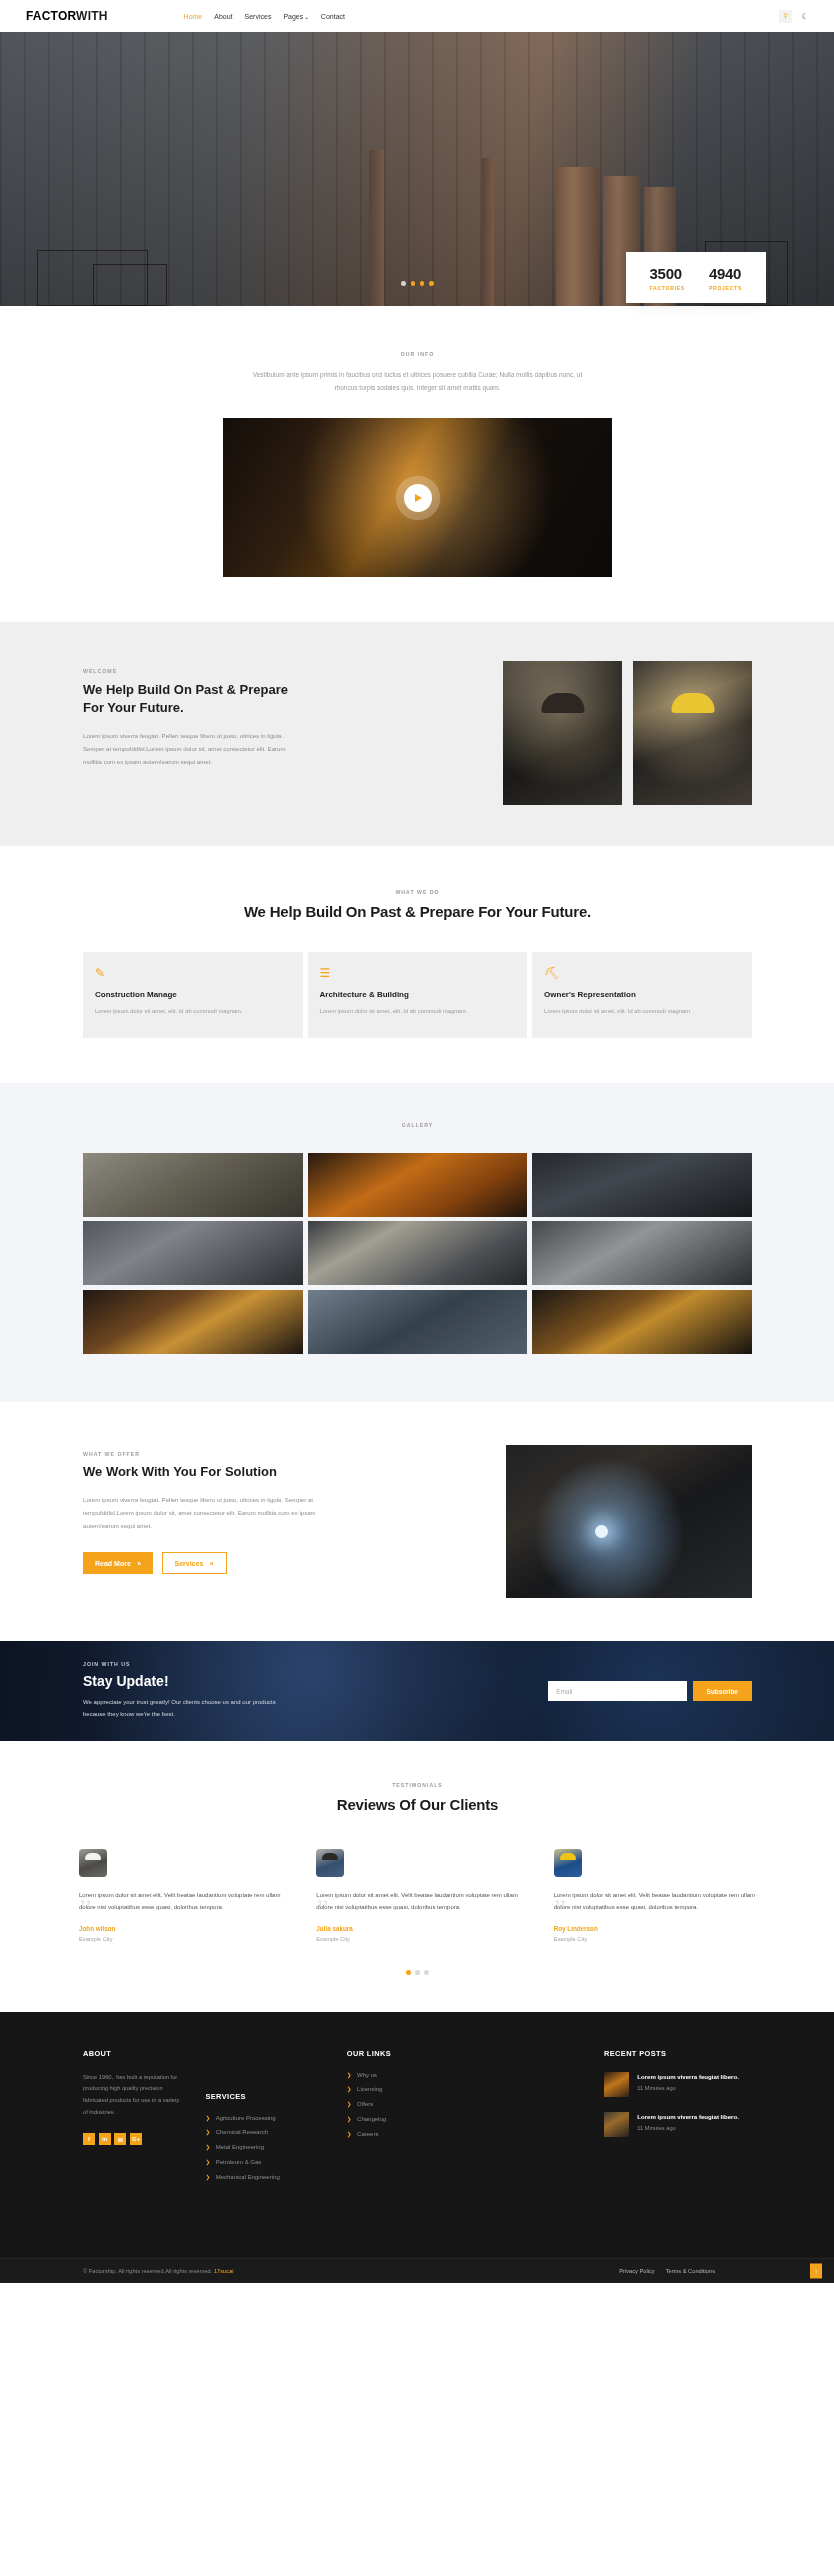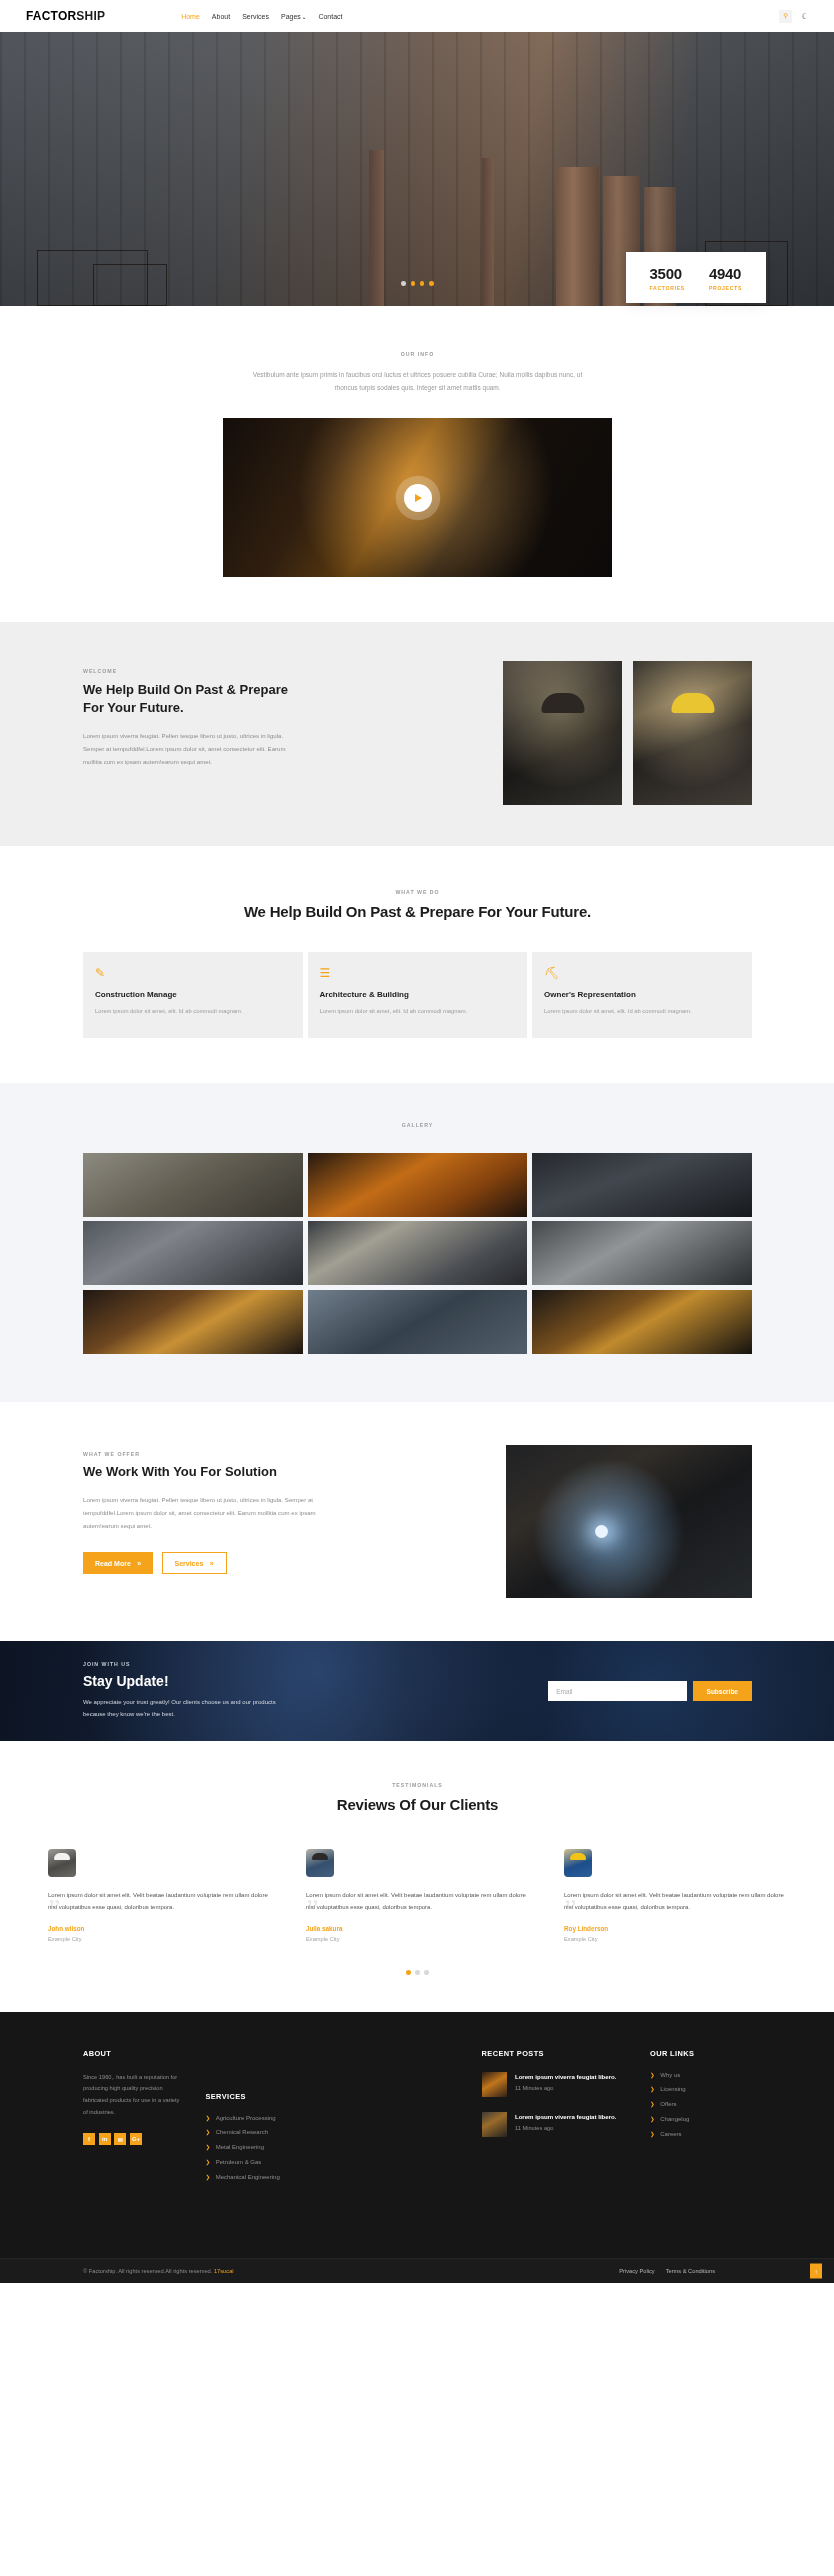--- a/index.html
+++ b/index.html
@@ -223,21 +223,21 @@
     width: 139px; height: 20.4px; border: none; padding: 0 8.3px; font-size: 6.5px;
     font-family: inherit; color: #333; background: #fff;
   }
   .news-form input::placeholder { color: #a9a9a9; }
   .news-form button {
     background: #f5a31a; color: #fff; border: none; font-size: 6.5px; font-weight: bold;
     padding: 0 14px; height: 20.4px; cursor: pointer; font-family: inherit;
   }
 
   
-  .testi { padding: 41px 48px 37px; background: #fff; }
+  .testi { padding: 41px 79px 37px; background: #fff; }
   .tcards { display: flex; gap: 35px; margin-top: 34px; }
   .tcard { flex: 1; position: relative; }
   .tavatar { width: 28px; height: 28px; border-radius: 3.7px; overflow: hidden; position: relative; }
   .ta1 { background: linear-gradient(160deg,#9d9c98,#4b4a47 55%,#6c6b66); }
   .ta2 { background: linear-gradient(160deg,#b7b3ac,#35506e 55%,#4a6party); }
   .ta2 { background: linear-gradient(160deg,#b7b3ac,#35506e 55%,#46617f); }
   .ta3 { background: linear-gradient(160deg,#d0c28e,#1d4e8a 55%,#2b5f9c); }
   .tavatar .cap { position:absolute; left:50%; top:14%; transform:translateX(-50%); width:16px; height:7.4px; border-radius:8.3px 8.3px 1.9px 1.9px; }
   .ta1 .cap { background:#f2f2f2; }
   .ta2 .cap { background:#2c2a28; }
@@ -298,21 +298,21 @@
     display: flex; align-items: center; justify-content: center; cursor: pointer;
   }
 </style>
 </head>
 <body>
 
 <div class="page">
 
   <div class="header">
     <div class="logo">
-      <span class="l1">FACTOR</span><span class="l2">SHIP</span>
+      <span class="l1">FACTOR</span><span class="l2">WITH</span>
     </div>
     <div class="nav">
       <a href="#" class="active">Home</a>
       <a href="#">About</a>
       <a href="#">Services</a>
       <a href="#"><span>Pages</span><span class="caret">⌄</span></a>
       <a href="#">Contact</a>
     </div>
     <div class="hdr-right">
       <div class="search-btn">⚲</div>
@@ -516,63 +516,63 @@
             <span class="chev">❯</span>
             <a href="#">Petroleum &amp; Gas</a>
           </li>
         <li>
             <span class="chev">❯</span>
             <a href="#">Mechanical Engineering</a>
           </li>
       </ul>
     </div>
 
+    <div class="fcol links">
+      <h4>OUR LINKS</h4>
+      <ul class="flist">
+        <li>
+            <span class="chev">❯</span>
+            <a href="#">Why us</a>
+          </li>
+        <li>
+            <span class="chev">❯</span>
+            <a href="#">Licensing</a>
+          </li>
+        <li>
+            <span class="chev">❯</span>
+            <a href="#">Offers</a>
+          </li>
+        <li>
+            <span class="chev">❯</span>
+            <a href="#">Changelog</a>
+          </li>
+        <li>
+            <span class="chev">❯</span>
+            <a href="#">Careers</a>
+          </li>
+      </ul>
+    </div>
+
     <div class="fcol posts">
       <h4>RECENT POSTS</h4>
       <div class="post">
         <div class="pthumb pt1"></div>
         <div>
           <h5>Lorem ipsum viverra feugiat libero.</h5>
           <div class="time">11 Minutes ago</div>
         </div>
       </div>
       <div class="post">
         <div class="pthumb pt2"></div>
         <div>
           <h5>Lorem ipsum viverra feugiat libero.</h5>
           <div class="time">11 Minutes ago</div>
         </div>
       </div>
     </div>
-
-    <div class="fcol links">
-      <h4>OUR LINKS</h4>
-      <ul class="flist">
-        <li>
-            <span class="chev">❯</span>
-            <a href="#">Why us</a>
-          </li>
-        <li>
-            <span class="chev">❯</span>
-            <a href="#">Licensing</a>
-          </li>
-        <li>
-            <span class="chev">❯</span>
-            <a href="#">Offers</a>
-          </li>
-        <li>
-            <span class="chev">❯</span>
-            <a href="#">Changelog</a>
-          </li>
-        <li>
-            <span class="chev">❯</span>
-            <a href="#">Careers</a>
-          </li>
-      </ul>
-    </div>
   </div>
 
   <div class="footbar">
     <div class="copy">
       <span>© Factorship. All rights reserved.All rights reserved. </span><a href="#">17sucai</a>
     </div>
     <div class="flinks">
       <a href="#">Privacy Policy</a>
       <a href="#">Terms &amp; Conditions</a>
     </div>

